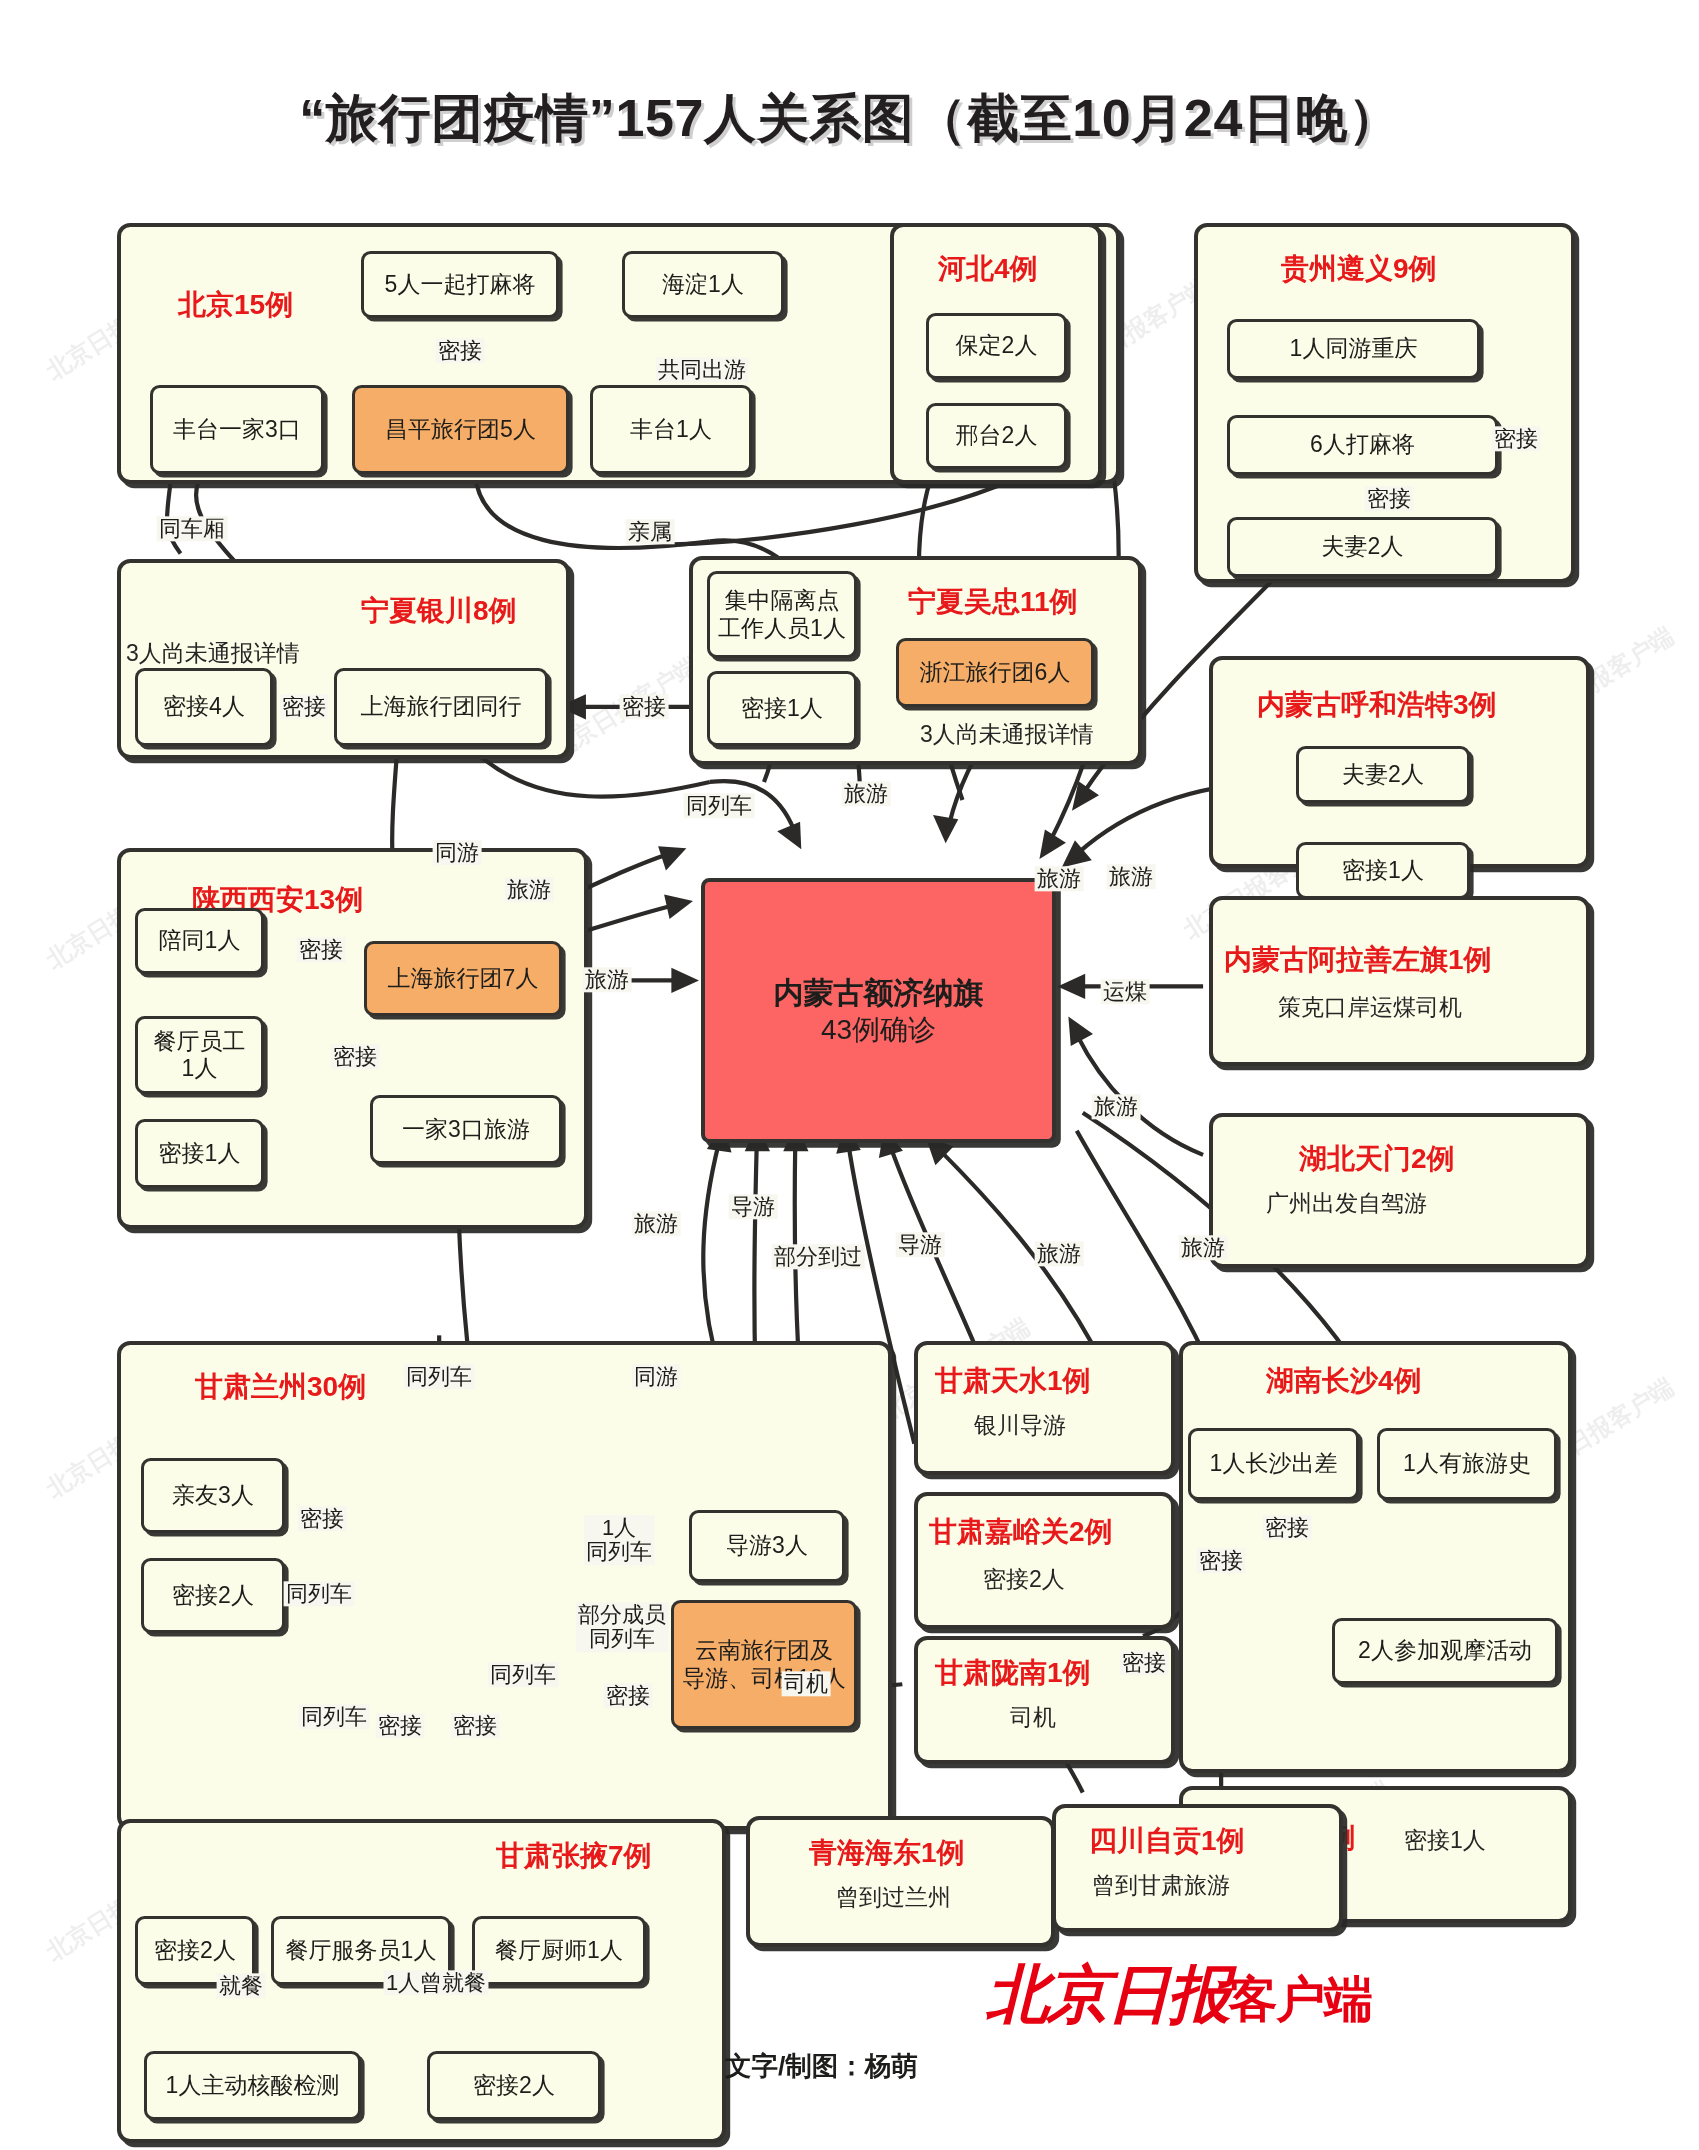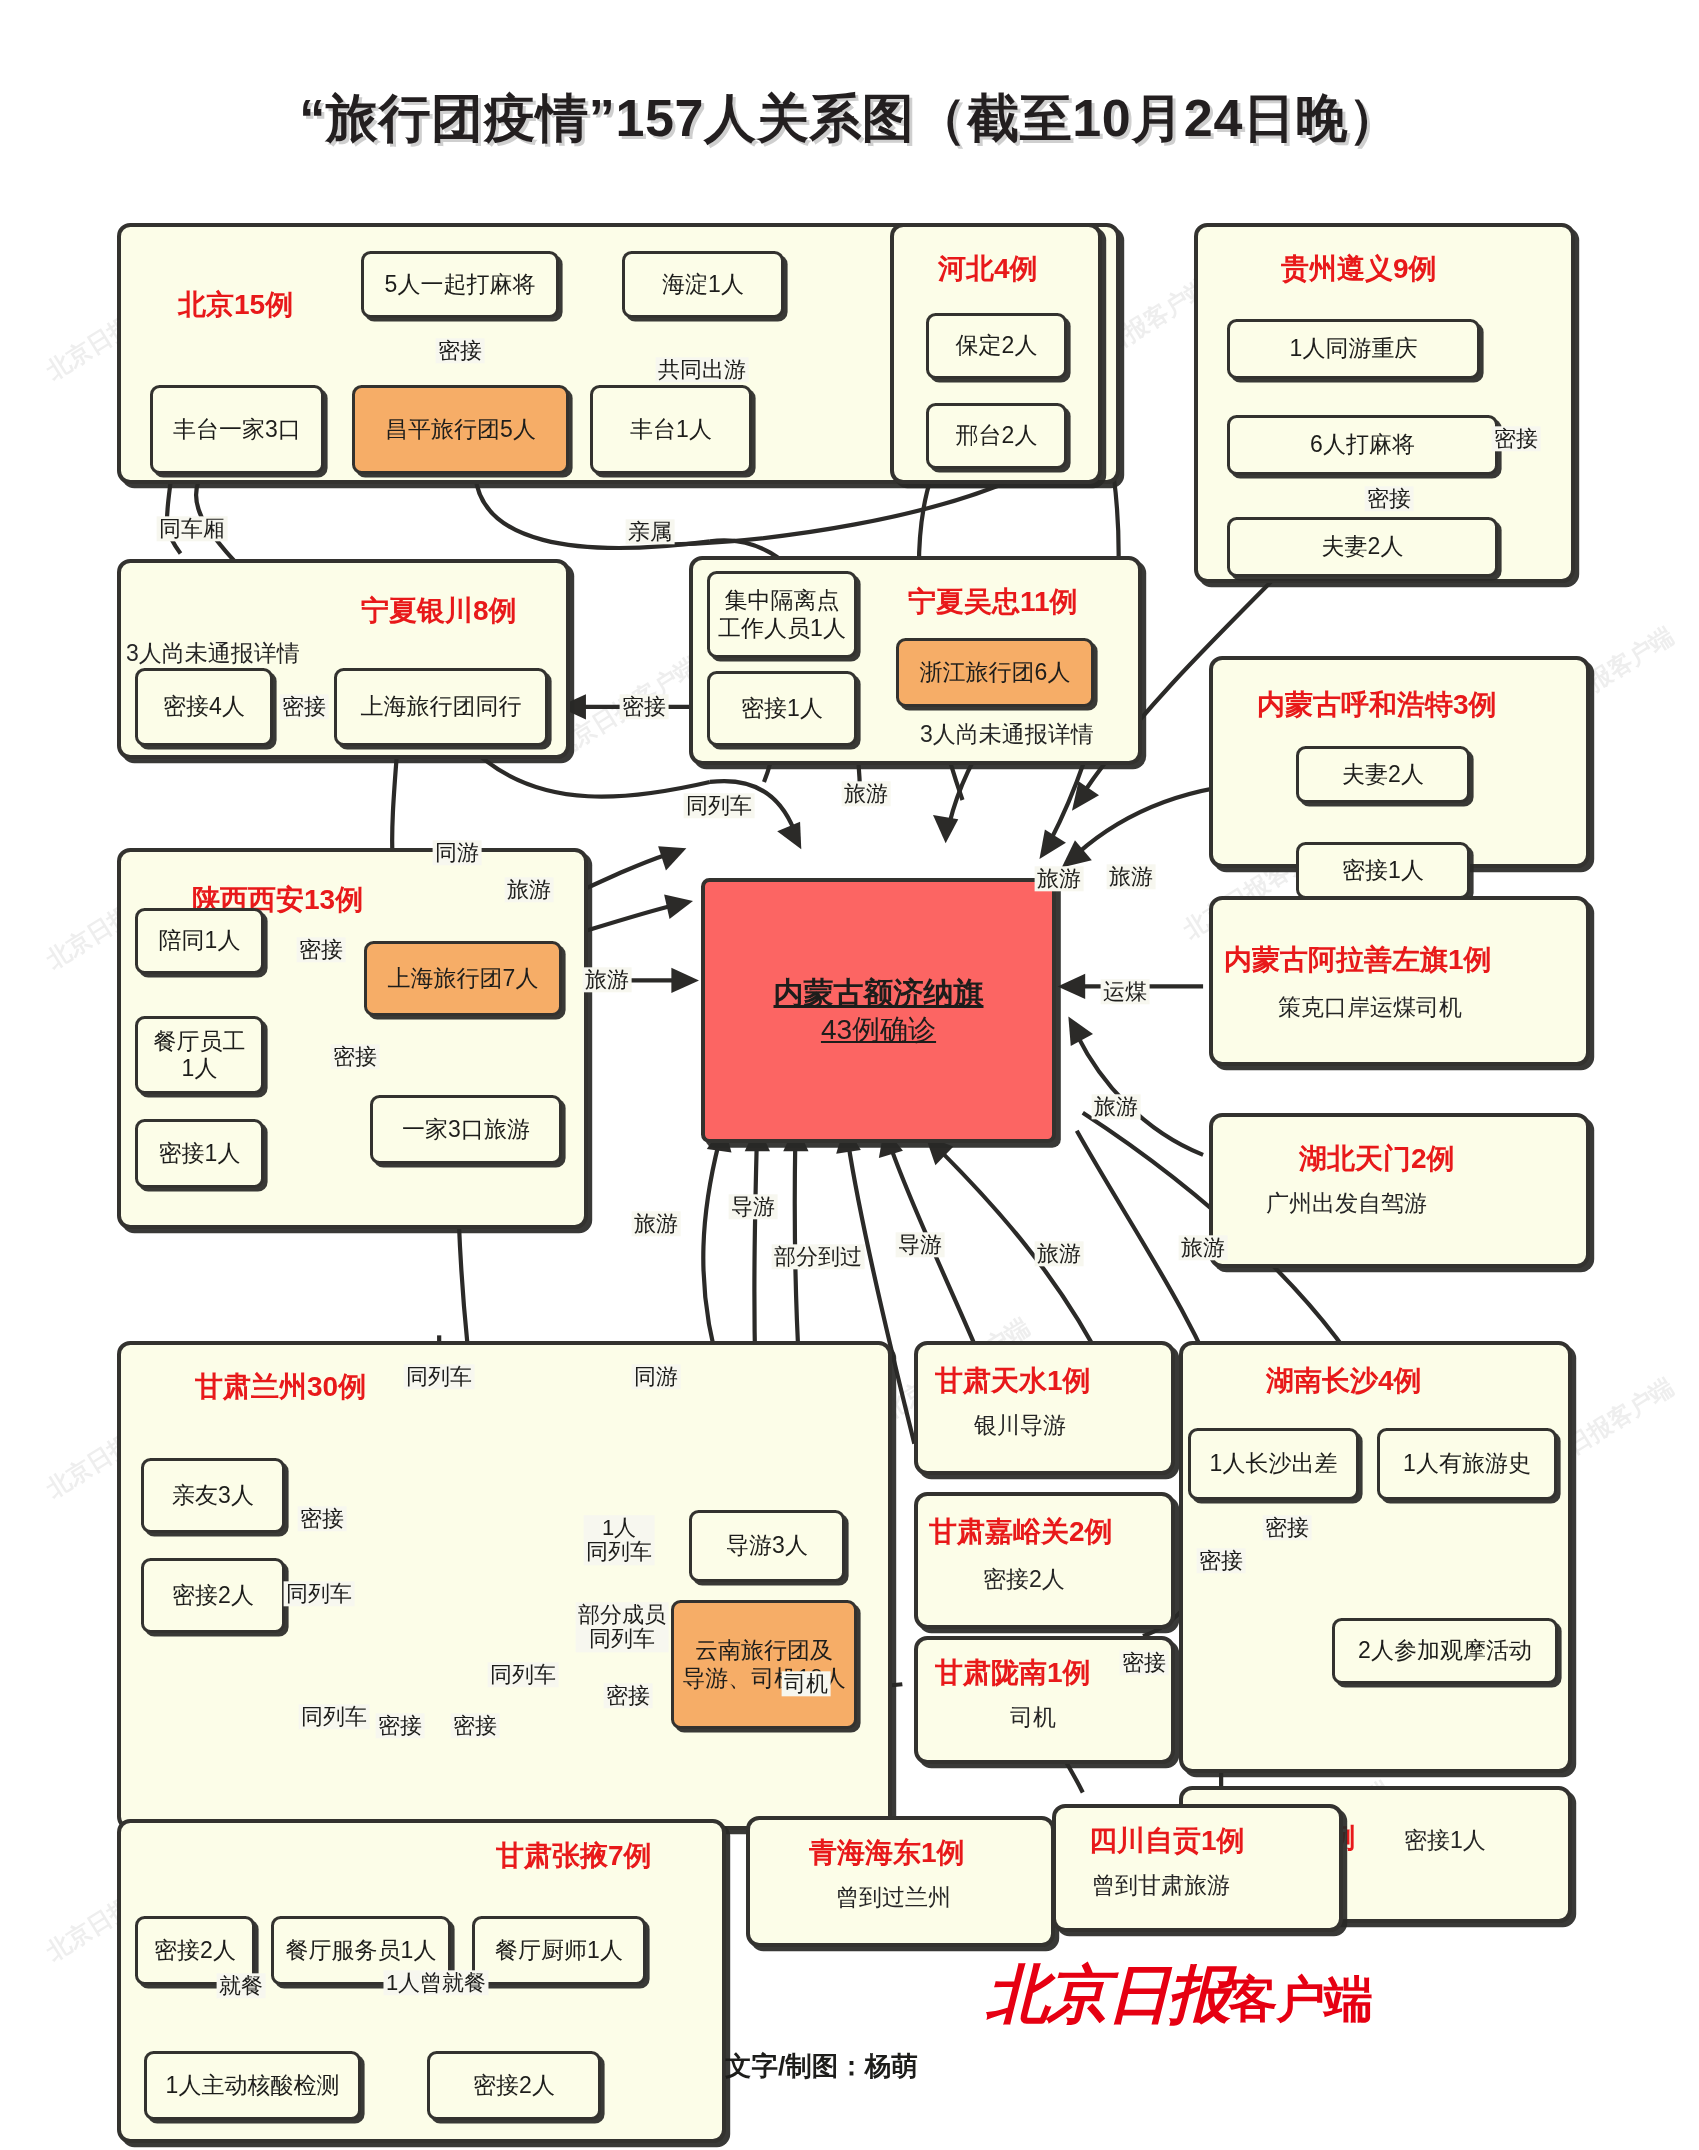--- a/index.html
+++ b/index.html
@@ -32,21 +32,20 @@
     position:absolute;background:#fcfde8;border:3.6px solid #33322f;border-radius:9.6px;
     box-shadow:3.6px 3.6px 0 rgba(40,40,38,.92);
     display:flex;align-items:center;justify-content:center;text-align:center;
     color:#1d1d1b;font-size:23px;line-height:1.18;padding:2.4px 4.8px;box-sizing:border-box;
   }
   .node.orange{background:#f6ad67;}
   .node.red{
     background:#fc6563;font-weight:bold;font-size:30px;line-height:1.25;
     border-width:4.8px;border-radius:8.4px;box-shadow:4.8px 4.8px 0 rgba(40,40,38,.92);
     flex-direction:column;
-    text-decoration:underline;
   }
   .node.red .sub{font-weight:normal;font-size:28px;}
 
   
   #edges{position:absolute;left:0;top:0;width:1700px;height:2151px;pointer-events:none;}
   #edges path{fill:none;stroke:#2b2a28;stroke-width:7;}
   #edges polygon{fill:#2b2a28;}
 
   .elabel{
     position:absolute;background:#f7f7ef;color:#1d1d1b;font-size:22px;

